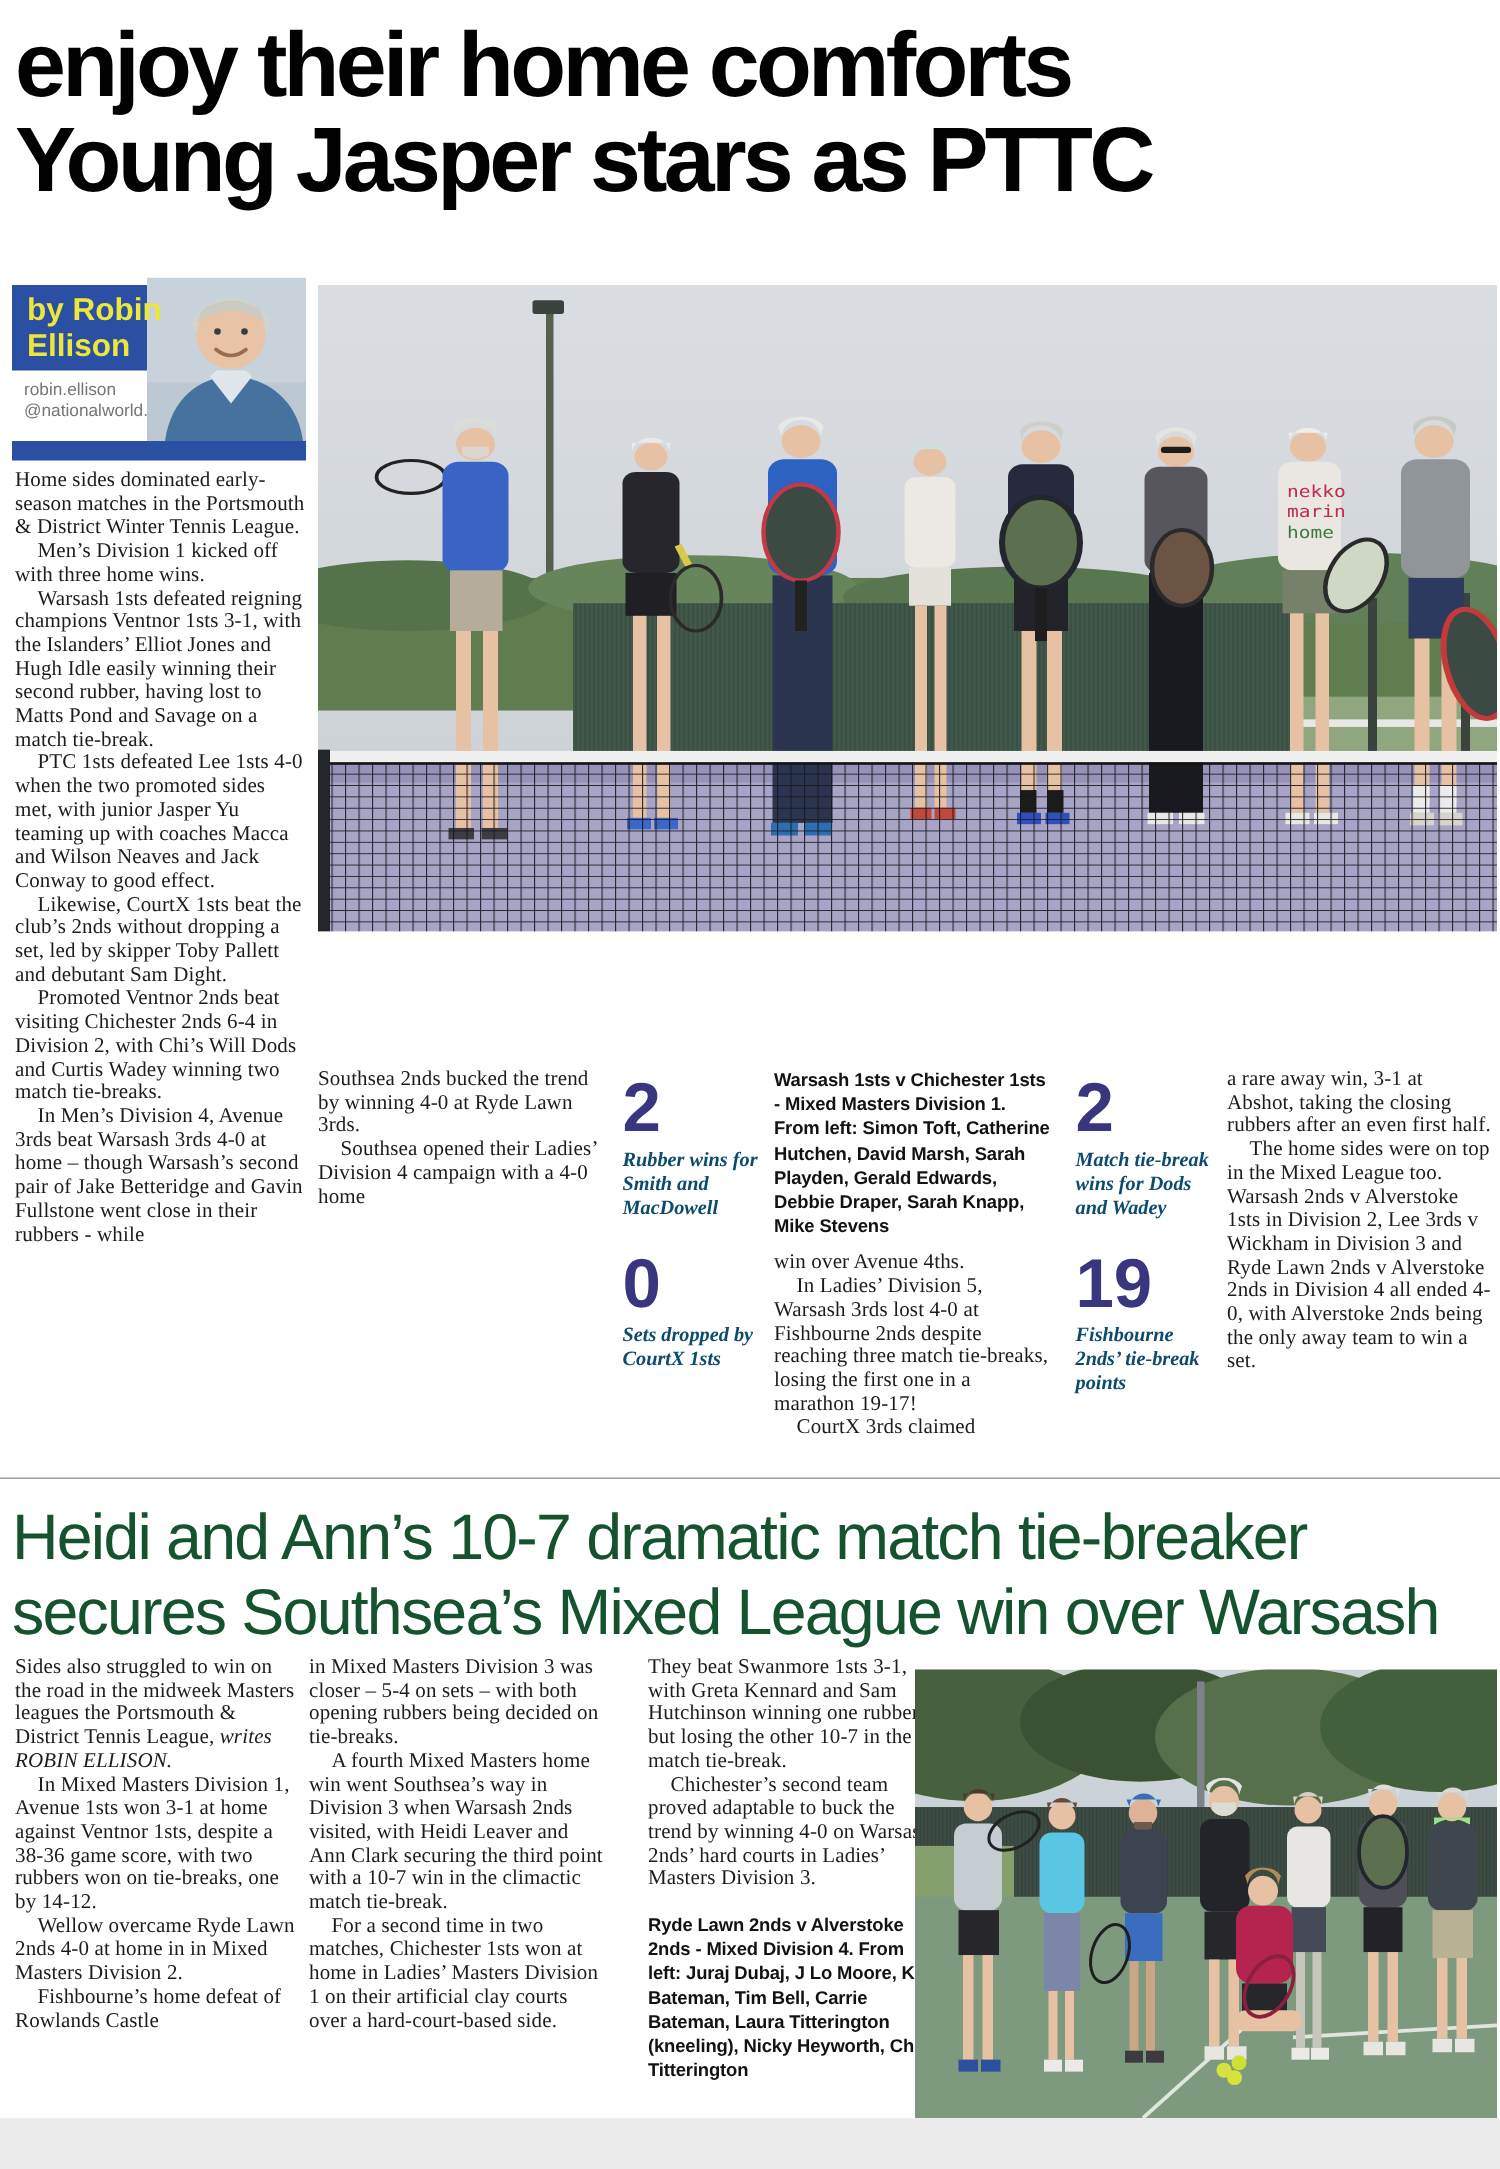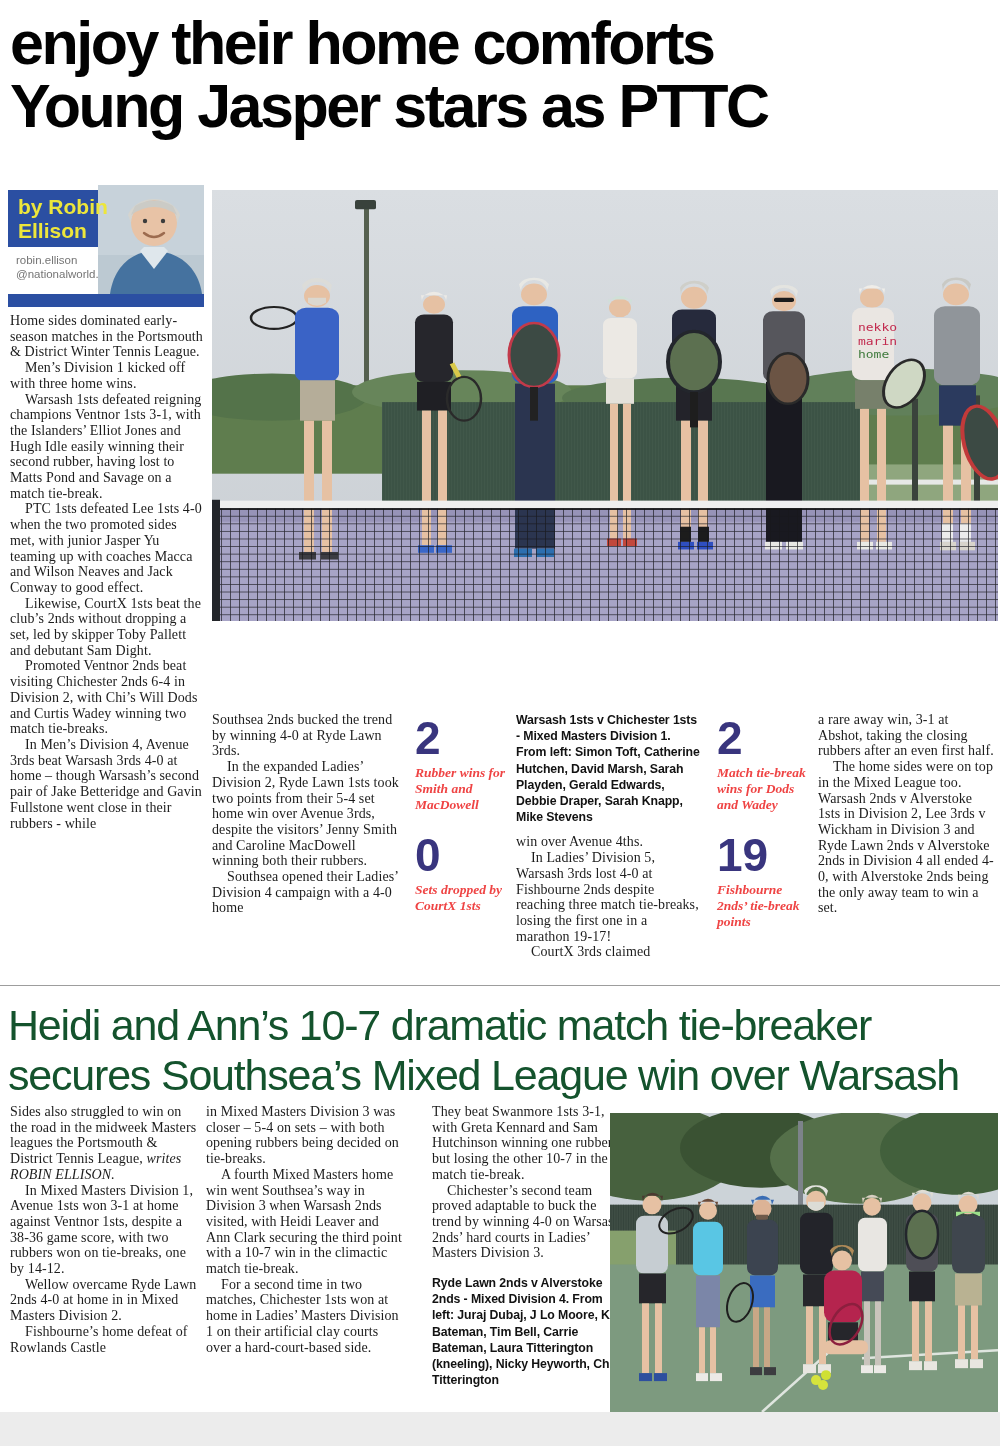--- a/index.html
+++ b/index.html
@@ -48,21 +48,21 @@
   .bcol3 { left:432px; top:1104px; width:193px; height:308px; }
 
   
   .statcol { position:absolute; width:96px; }
   .tstatA { left:415px; top:716px; }
   .tstatB { left:717px; top:716px; }
   .stat { margin-bottom:20px; }
   .stat-value { font-family:"Liberation Sans","DejaVu Sans",sans-serif; font-weight:bold;
                 font-size:46px; line-height:44px; color:#39357e; }
   .stat-label { margin-top:5px; font-weight:bold; font-style:italic;
-                font-size:13.5px; line-height:16px; color:#ef4444; }
+                font-size:13.5px; line-height:16px; color:#0c4a6e; }
 
   
   .caption { font-family:"Liberation Sans","DejaVu Sans",sans-serif; font-weight:bold;
              font-size:12.3px; line-height:16.2px; letter-spacing:-0.1px; color:#121212; }
   .tcol3 .cap-body { margin-top:9px; }
   .bcol3 .caption { margin-top:14px; }
 
   
   .photo-main   { position:absolute; left:212px; top:190px;  width:786px; height:431px; }
   .photo-bottom { position:absolute; left:610px; top:1113px; width:388px; height:299px; }
@@ -256,21 +256,20 @@
       <p>Men’s Division 1 kicked off with three home wins.</p>
       <p>Warsash 1sts defeated reigning champions Ventnor 1sts 3-1, with the Islanders’ Elliot Jones and Hugh Idle easily winning their second rubber, having lost to Matts Pond and Savage on a match tie-break.</p>
       <p>PTC 1sts defeated Lee 1sts 4-0 when the two promoted sides met, with junior Jasper Yu teaming up with coaches Macca and Wilson Neaves and Jack Conway to good effect.</p>
       <p>Likewise, CourtX 1sts beat the club’s 2nds without dropping a set, led by skipper Toby Pallett and debutant Sam Dight.</p>
       <p>Promoted Ventnor 2nds beat visiting Chichester 2nds 6-4 in Division 2, with Chi’s Will Dods and Curtis Wadey winning two match tie-breaks.</p>
       <p>In Men’s Division 4, Avenue 3rds beat Warsash 3rds 4-0 at home – though Warsash’s second pair of Jake Betteridge and Gavin Fullstone went close in their rubbers - while</p>
     </div>
 
   <div class="body-col tcol2">
       <p>Southsea 2nds bucked the trend by winning 4-0 at Ryde Lawn 3rds.</p>
-      <p>In the expanded Ladies’ Division 2, Ryde Lawn 1sts took two points from their 5-4 set home win over Avenue 3rds, despite the visitors’ Jenny Smith and Caroline MacDowell winning both their rubbers.</p>
       <p>Southsea opened their Ladies’ Division 4 campaign with a 4-0 home</p>
     </div>
 
   <div class="statcol tstatA">
     <div class="stat">
       <div class="stat-value">2</div>
       <div class="stat-label">Rubber wins for Smith and MacDowell</div>
     </div>
     <div class="stat">
       <div class="stat-value">0</div>

